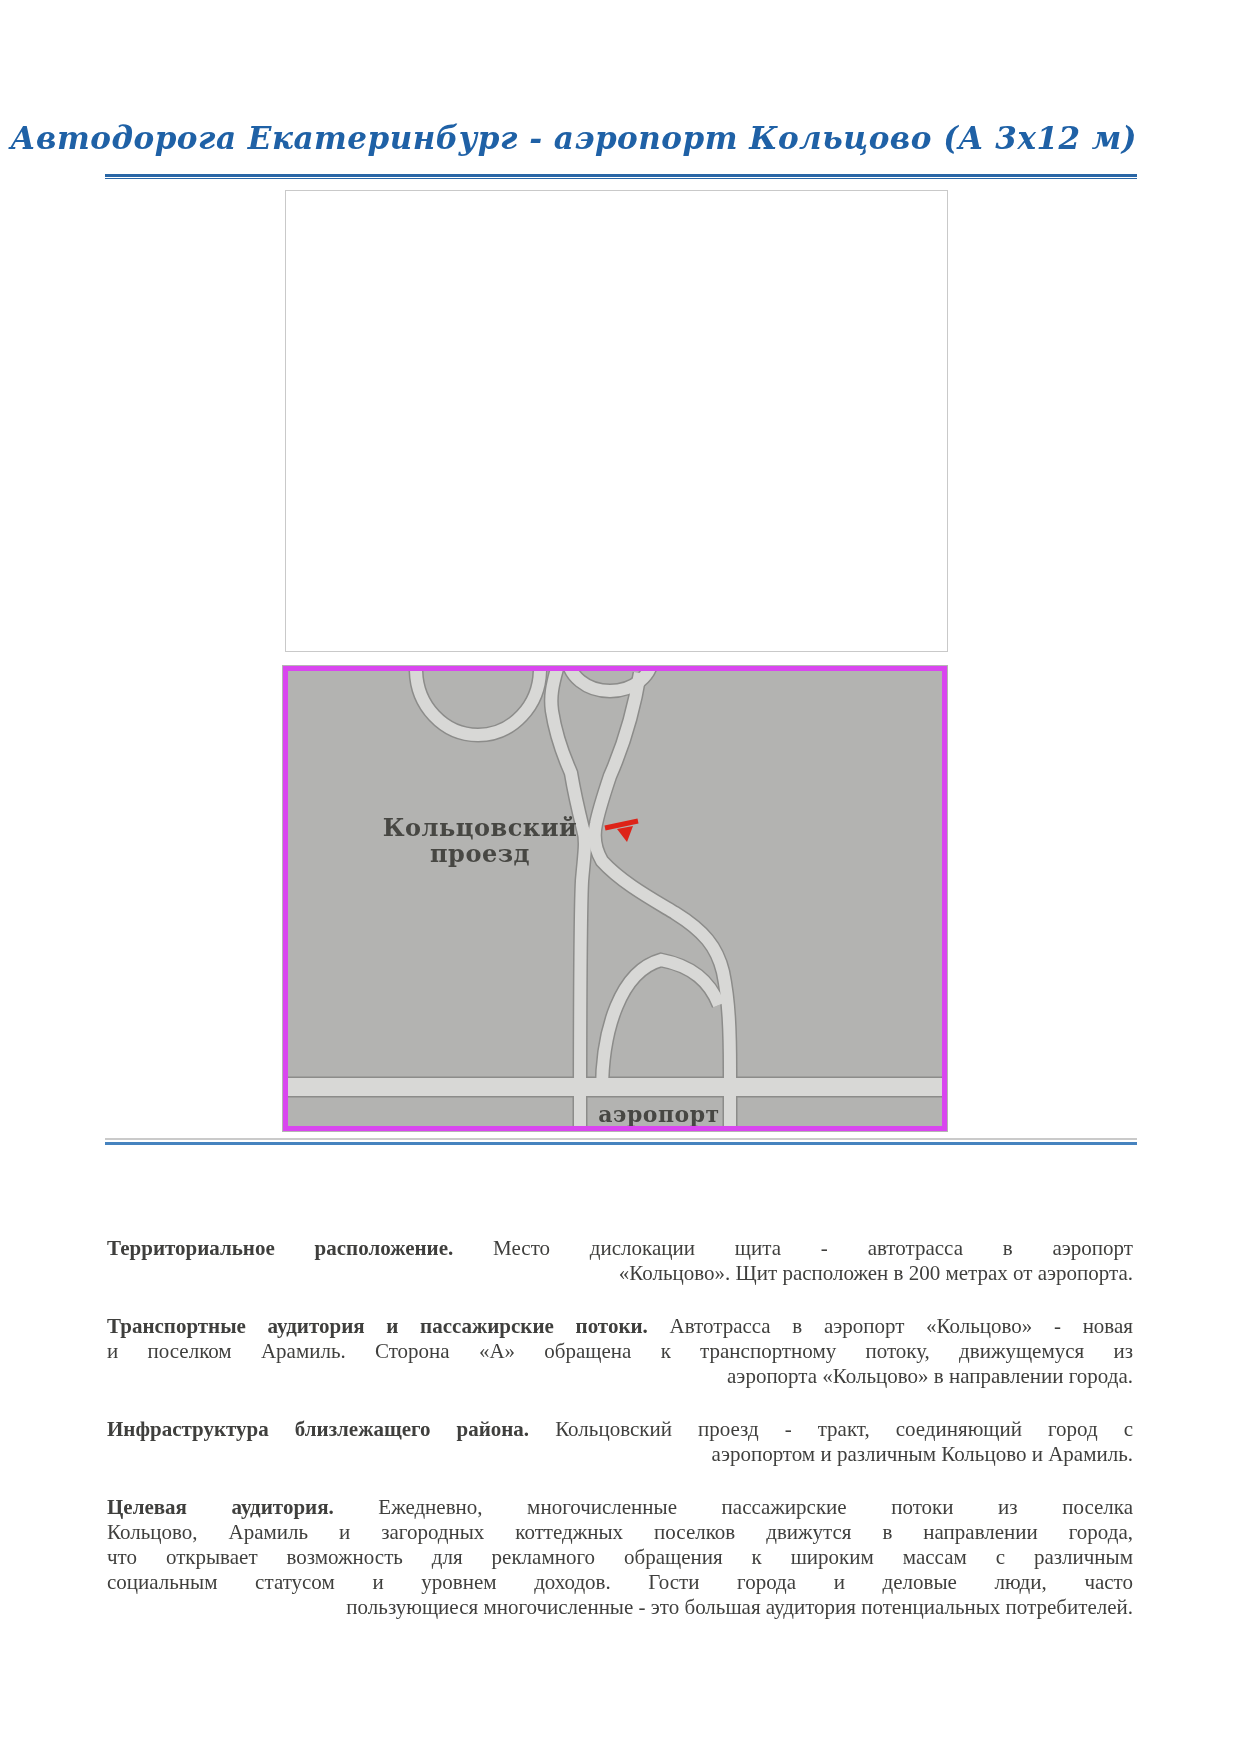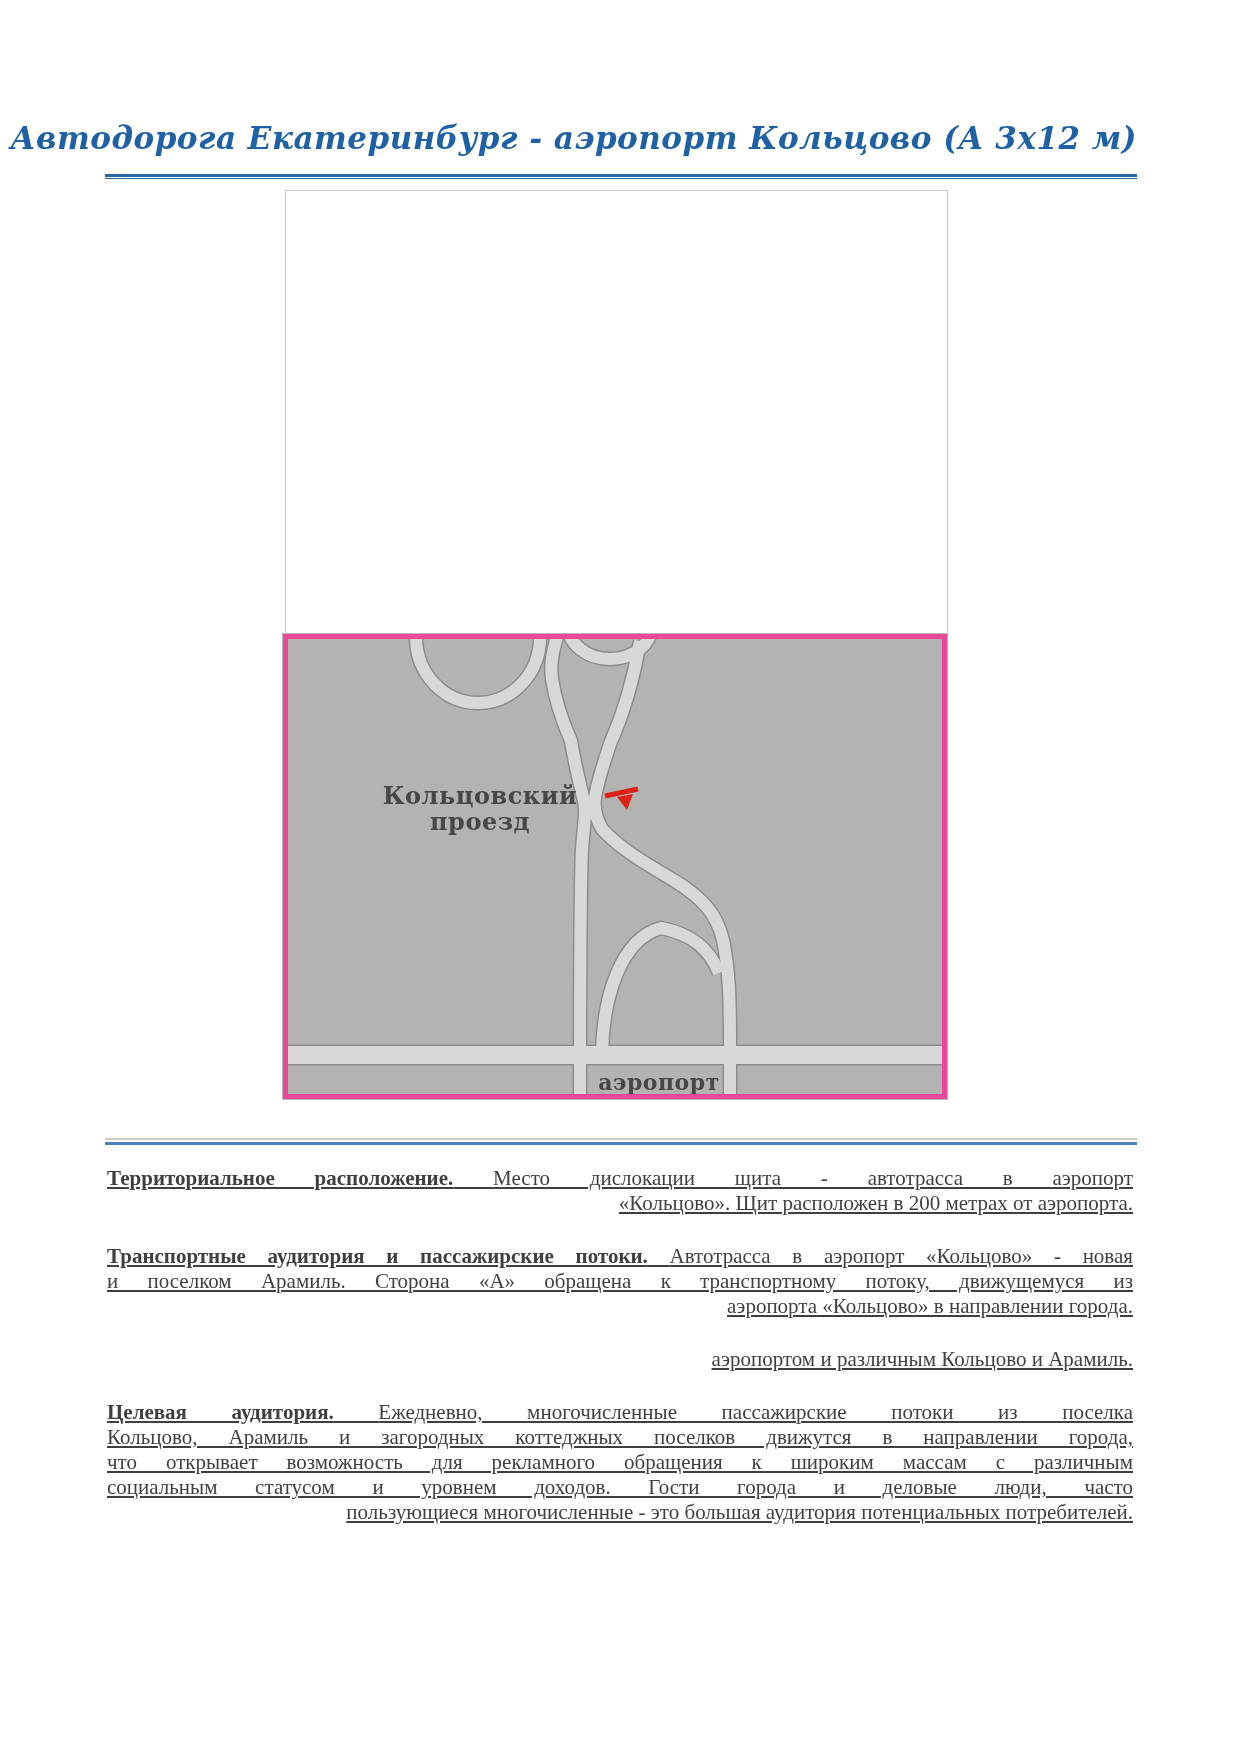--- a/index.html
+++ b/index.html
@@ -19,36 +19,36 @@
   .hdr-rule .thick{height:3px;background:#2a67a6;}
   .hdr-rule .gap{height:1px;background:#ffffff;}
   .hdr-rule .thin{height:1px;background:#2a67a6;}
   
   .photo-box{
     position:absolute;left:285px;top:190px;width:661px;height:460px;
     background:#ffffff;border:1px solid #c9c9c9;
   }
   
   .map-box{
-    position:absolute;left:282px;top:633px;width:654px;height:455px;
-    background:#ec4899;border:1px solid #b5b5b3;padding:5px;
+    position:absolute;left:282px;top:665px;width:654px;height:455px;
+    background:#d946ef;border:1px solid #b5b5b3;padding:5px;
   }
   .map-box svg{display:block;}
   .map-label{
     font-family:"DejaVu Serif",serif;font-weight:bold;
   }
   
   .sep{position:absolute;left:105px;top:1138px;width:1032px;}
   .sep .g{height:2px;background:#cacaca;}
   .sep .w{height:2px;background:#ffffff;}
   .sep .b{height:3px;background:#4683bf;}
   
   .body-text{
-    position:absolute;left:107px;top:1166px;width:1026px;
-    font-size:21px;line-height:25px;color:#3f3f3d;text-decoration:underline;
+    position:absolute;left:107px;top:1236px;width:1026px;
+    font-size:21px;line-height:25px;color:#3f3f3d;
   }
   .para{margin:0 0 28px 0;}
   .line{text-align:justify;text-align-last:justify;}
   .line-s{text-align:right;}
   .b{font-weight:bold;}
 </style>
 </head>
 <body>
 
 <div class="hdr-title">Автодорога Екатеринбург - аэропорт Кольцово (А 3х12 м)</div>
@@ -115,20 +115,21 @@
     <div class="line-s">«Кольцово». Щит расположен в 200 метрах от аэропорта.</div>
   </div>
 
   <div class="para">
     <div class="line"><span class="b">Транспортные аудитория и пассажирские потоки.</span> <span>Автотрасса в аэропорт «Кольцово» - новая</span></div>
     <div class="line">и поселком Арамиль. Сторона «А» обращена к транспортному потоку, движущемуся из</div>
     <div class="line-s">аэропорта «Кольцово» в направлении города.</div>
   </div>
 
   <div class="para">
+    <div class="line"><span class="b">Инфраструктура близлежащего района.</span> <span>Кольцовский проезд - тракт, соединяющий город с</span></div>
     <div class="line-s">аэропортом и различным Кольцово и Арамиль.</div>
   </div>
 
   <div class="para">
     <div class="line"><span class="b">Целевая аудитория.</span> <span>Ежедневно, многочисленные пассажирские потоки из поселка</span></div>
     <div class="line">Кольцово, Арамиль и загородных коттеджных поселков движутся в направлении города,</div>
     <div class="line">что открывает возможность для рекламного обращения к широким массам с различным</div>
     <div class="line">социальным статусом и уровнем доходов. Гости города и деловые люди, часто</div>
     <div class="line-s">пользующиеся многочисленные - это большая аудитория потенциальных потребителей.</div>
   </div>

